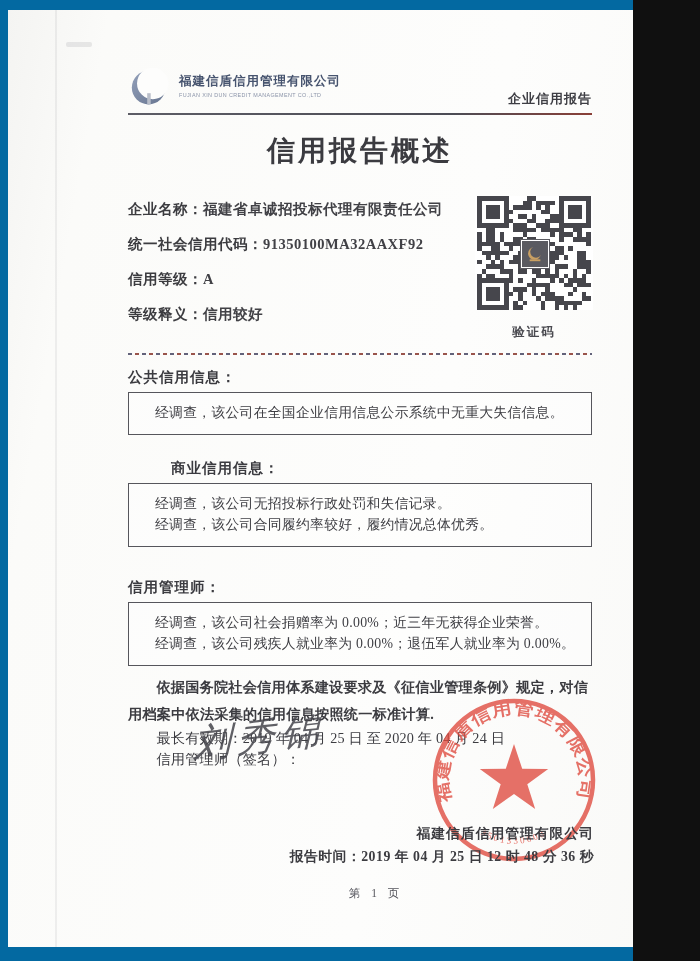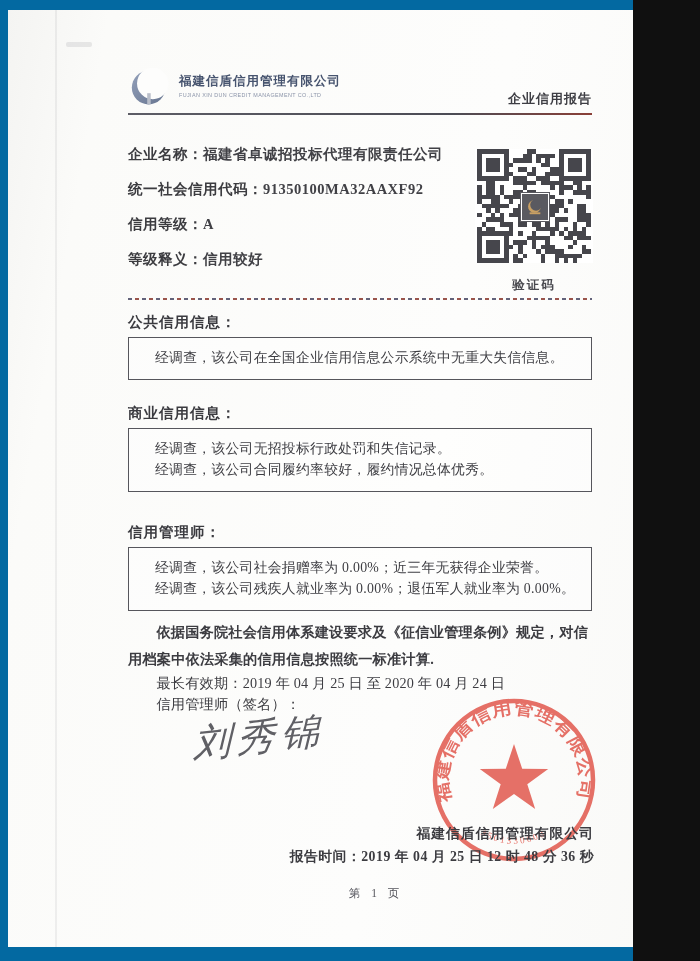--- a/index.html
+++ b/index.html
@@ -29,37 +29,37 @@
 
   
   .doc-title{text-align:center;font-size:28px;font-weight:bold;color:#3b3b40;
              letter-spacing:3px;margin:17px 0 0 0;}
 
   
   .info-row{position:relative;margin-top:22px;min-height:152px;}
   .info-field{font-size:14.5px;line-height:35px;letter-spacing:.5px;}
   .info-label{font-weight:bold;}
   .info-value{font-weight:bold;color:#414146;}
-  .qr-block{position:absolute;right:-3px;top:12px;width:122px;text-align:center;}
+  .qr-block{position:absolute;right:-3px;top:4px;width:122px;text-align:center;}
   .qr-box{position:relative;width:118px;height:114px;margin:0 auto;background:#fff;}
   .qr-box svg{display:block;}
   .qr-logo{position:absolute;left:46px;top:44px;width:26px;height:26px;
            background:#5a5a60;border:1px solid #fff;outline:1px solid #5a5a60;
            display:flex;align-items:center;justify-content:center;}
   .qr-logo-glyph{width:16px;height:16px;}
   .qr-caption{margin-top:14px;font-size:12.5px;font-weight:bold;color:#4a4a50;letter-spacing:2px;}
 
   .dashed-divider{height:2px;margin-top:9px;
     background:repeating-linear-gradient(90deg,#62627a 0 4px,transparent 4px 7px,
                #9a544b 7px 11px,transparent 11px 14px);}
 
   
   .section-heading{font-size:14.5px;font-weight:bold;letter-spacing:1px;color:#3b3b40;}
   .sh-1{margin-top:13px;}
-  .sh-2{margin-top:24px;}
+  .sh-2{margin-top:24px;margin-left:43px;}
   .sh-3{margin-top:31px;}
   .section-box{border:1px solid #56565c;margin-top:5px;padding:9px 12px 10px 12px;
                background:rgba(255,255,255,0.4);}
   .box-line{font-size:13.8px;line-height:21.5px;letter-spacing:.3px;color:#3d3d42;
             padding-left:14px;}
 
   
   .closing-statement{margin-top:8px;font-size:14.2px;line-height:27px;
                      text-indent:2em;letter-spacing:.2px;font-weight:bold;color:#3c3c41;}
   .validity-line,.signer-line{font-size:14.2px;line-height:21.5px;font-weight:normal;
@@ -101,20 +101,21 @@
           <rect x="26" y="36" width="5" height="16" fill="#b9bec9"></rect>
         </svg>
         <div class="brand-text">
           <div class="brand-cn">福建信盾信用管理有限公司</div>
           <div class="brand-en">FUJIAN XIN DUN CREDIT MANAGEMENT CO.,LTD</div>
         </div>
         <div class="doc-type">企业信用报告</div>
       </div>
       <div class="header-rule"></div>
 
+      <h1 class="doc-title">信用报告概述</h1>
 
       <div class="info-row">
         <div class="info-field">
           <span class="info-label">企业名称：</span><span class="info-value">福建省卓诚招投标代理有限责任公司</span>
         </div>
         <div class="info-field">
           <span class="info-label">统一社会信用代码：</span><span class="info-value">91350100MA32AAXF92</span>
         </div>
         <div class="info-field">
           <span class="info-label">信用等级：</span><span class="info-value">A</span>

